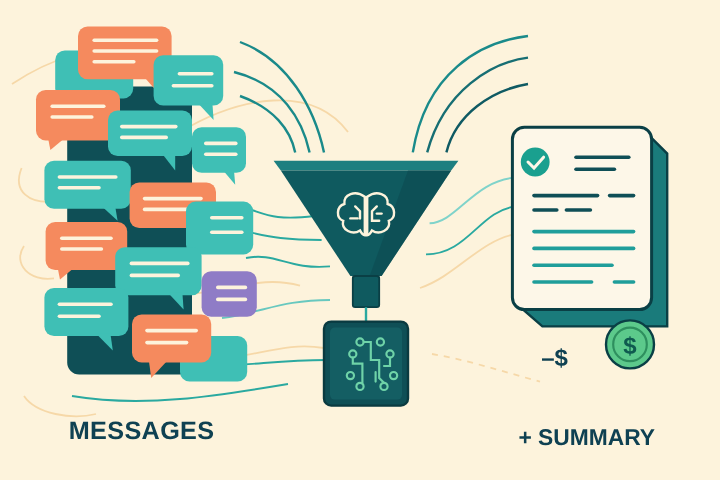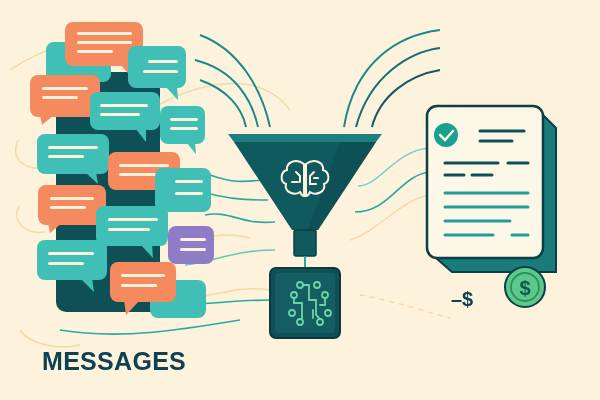--- a/index.html
+++ b/index.html
@@ -1,21 +1,21 @@
 <!DOCTYPE html>
 <html><head>
   <meta charset="utf-8">
   <style>
     html, body { margin:0; padding:0; }
     body { width:600px; height:400px; overflow:hidden; background:#fdf3dc; font-family:"Liberation Sans", sans-serif; }
     .stage { position:relative; width:600px; height:400px; }
     svg.art { position:absolute; left:0; top:0; }
     .label { position:absolute; color:#0f4152; font-family:"Liberation Sans", sans-serif; font-weight:700; text-align:center; line-height:1; }
     .l-left-num { left:56px; top:318px; width:124px; font-size:34px; }
-    .l-left-txt { left:42px; top:349px; width:124px; font-size:25px; letter-spacing:0.3px; }
+    .l-left-txt { left:56px; top:349px; width:124px; font-size:21px; letter-spacing:0.3px; }
     .l-right-1 { left:418px; top:333px; width:150px; font-size:19px; text-align:left; }
     .l-right-2 { left:432px; top:356px; width:140px; font-size:19px; text-align:left; }
     .minus-s { position:absolute; left:451px; top:288px; color:#0f4152; font-weight:700; font-size:20px; }
   </style>
 </head>
 <body>
 
 <div class="stage">
 <svg class="art" width="600" height="400" viewBox="0 0 600 400">
 
@@ -209,13 +209,14 @@
 
   <g>
     <circle cx="525" cy="287" r="20" fill="#5cc98b" stroke="#0a3f45" stroke-width="2"></circle>
     <circle cx="525" cy="287" r="14" fill="none" stroke="#2e8f5e" stroke-width="1.8"></circle>
     <text x="525" y="295" text-anchor="middle" font-family="Liberation Sans, sans-serif" font-weight="700" font-size="20" fill="#0f5a4f">$</text>
   </g>
 </svg>
 
 <div class="minus-s">–$</div>
 <div class="label l-left-txt">MESSAGES</div>
+<div class="label l-right-2">+ SUMMARY</div>
 </div>
 
 </body></html>

